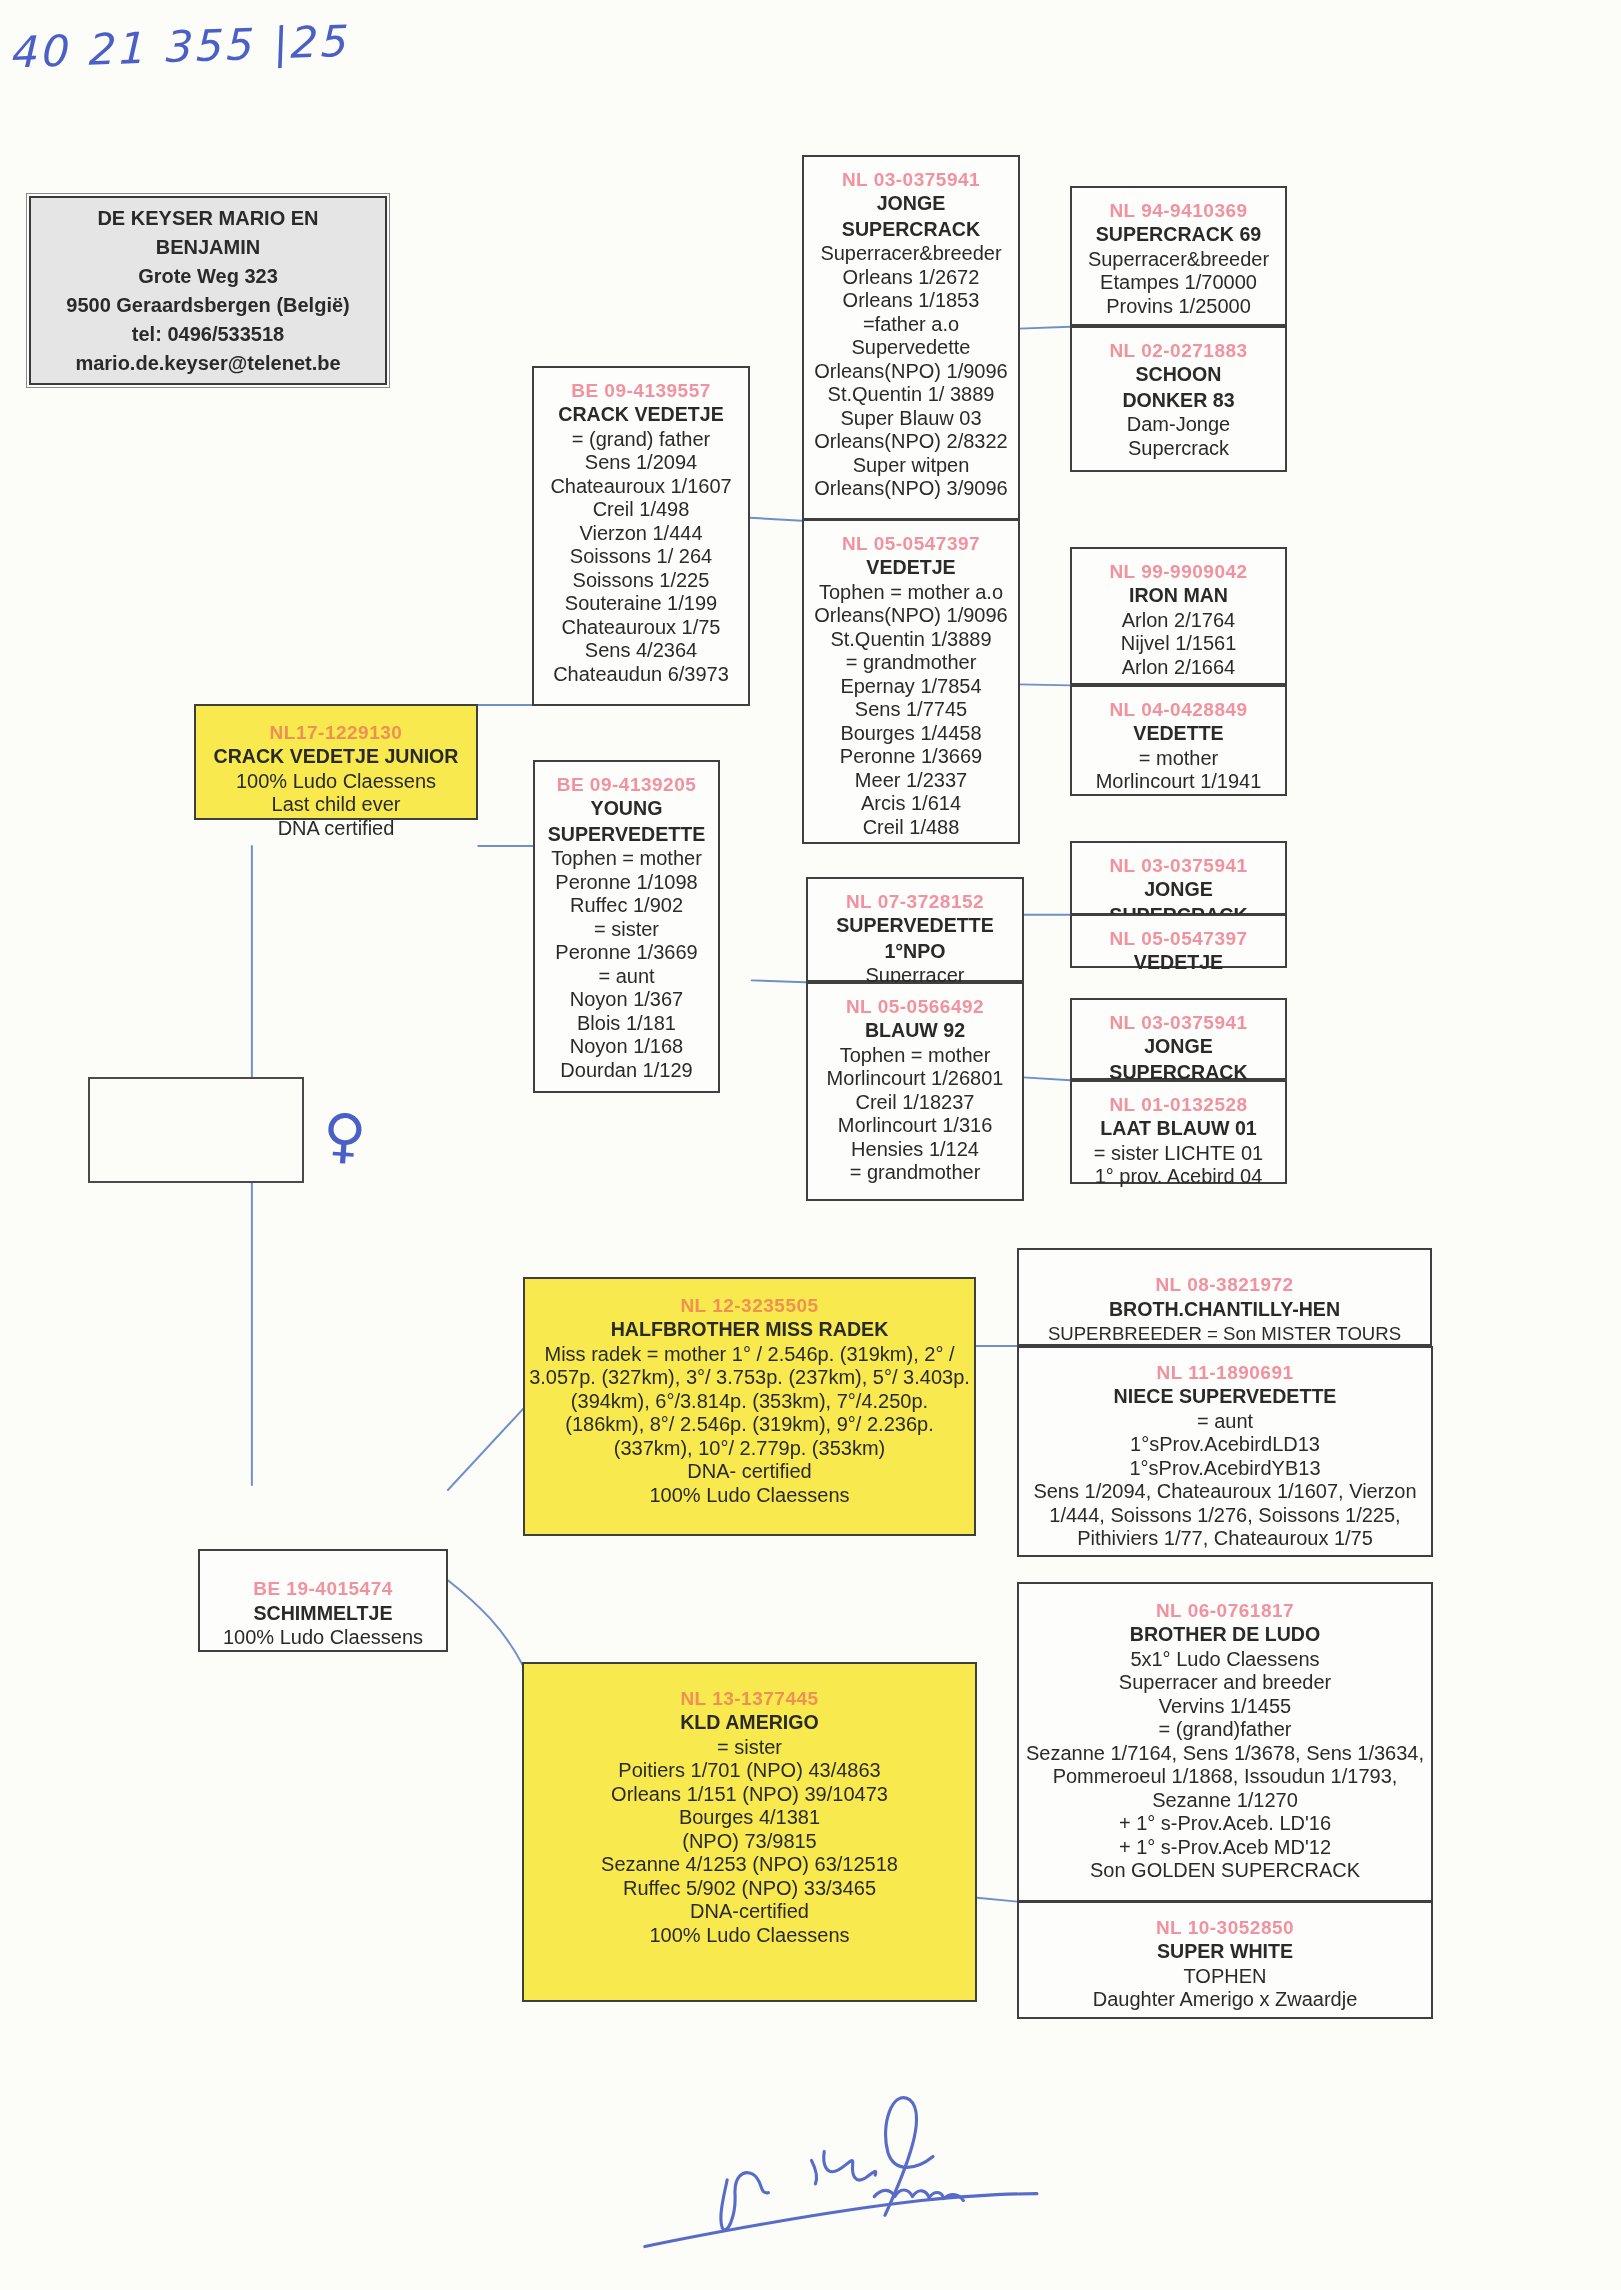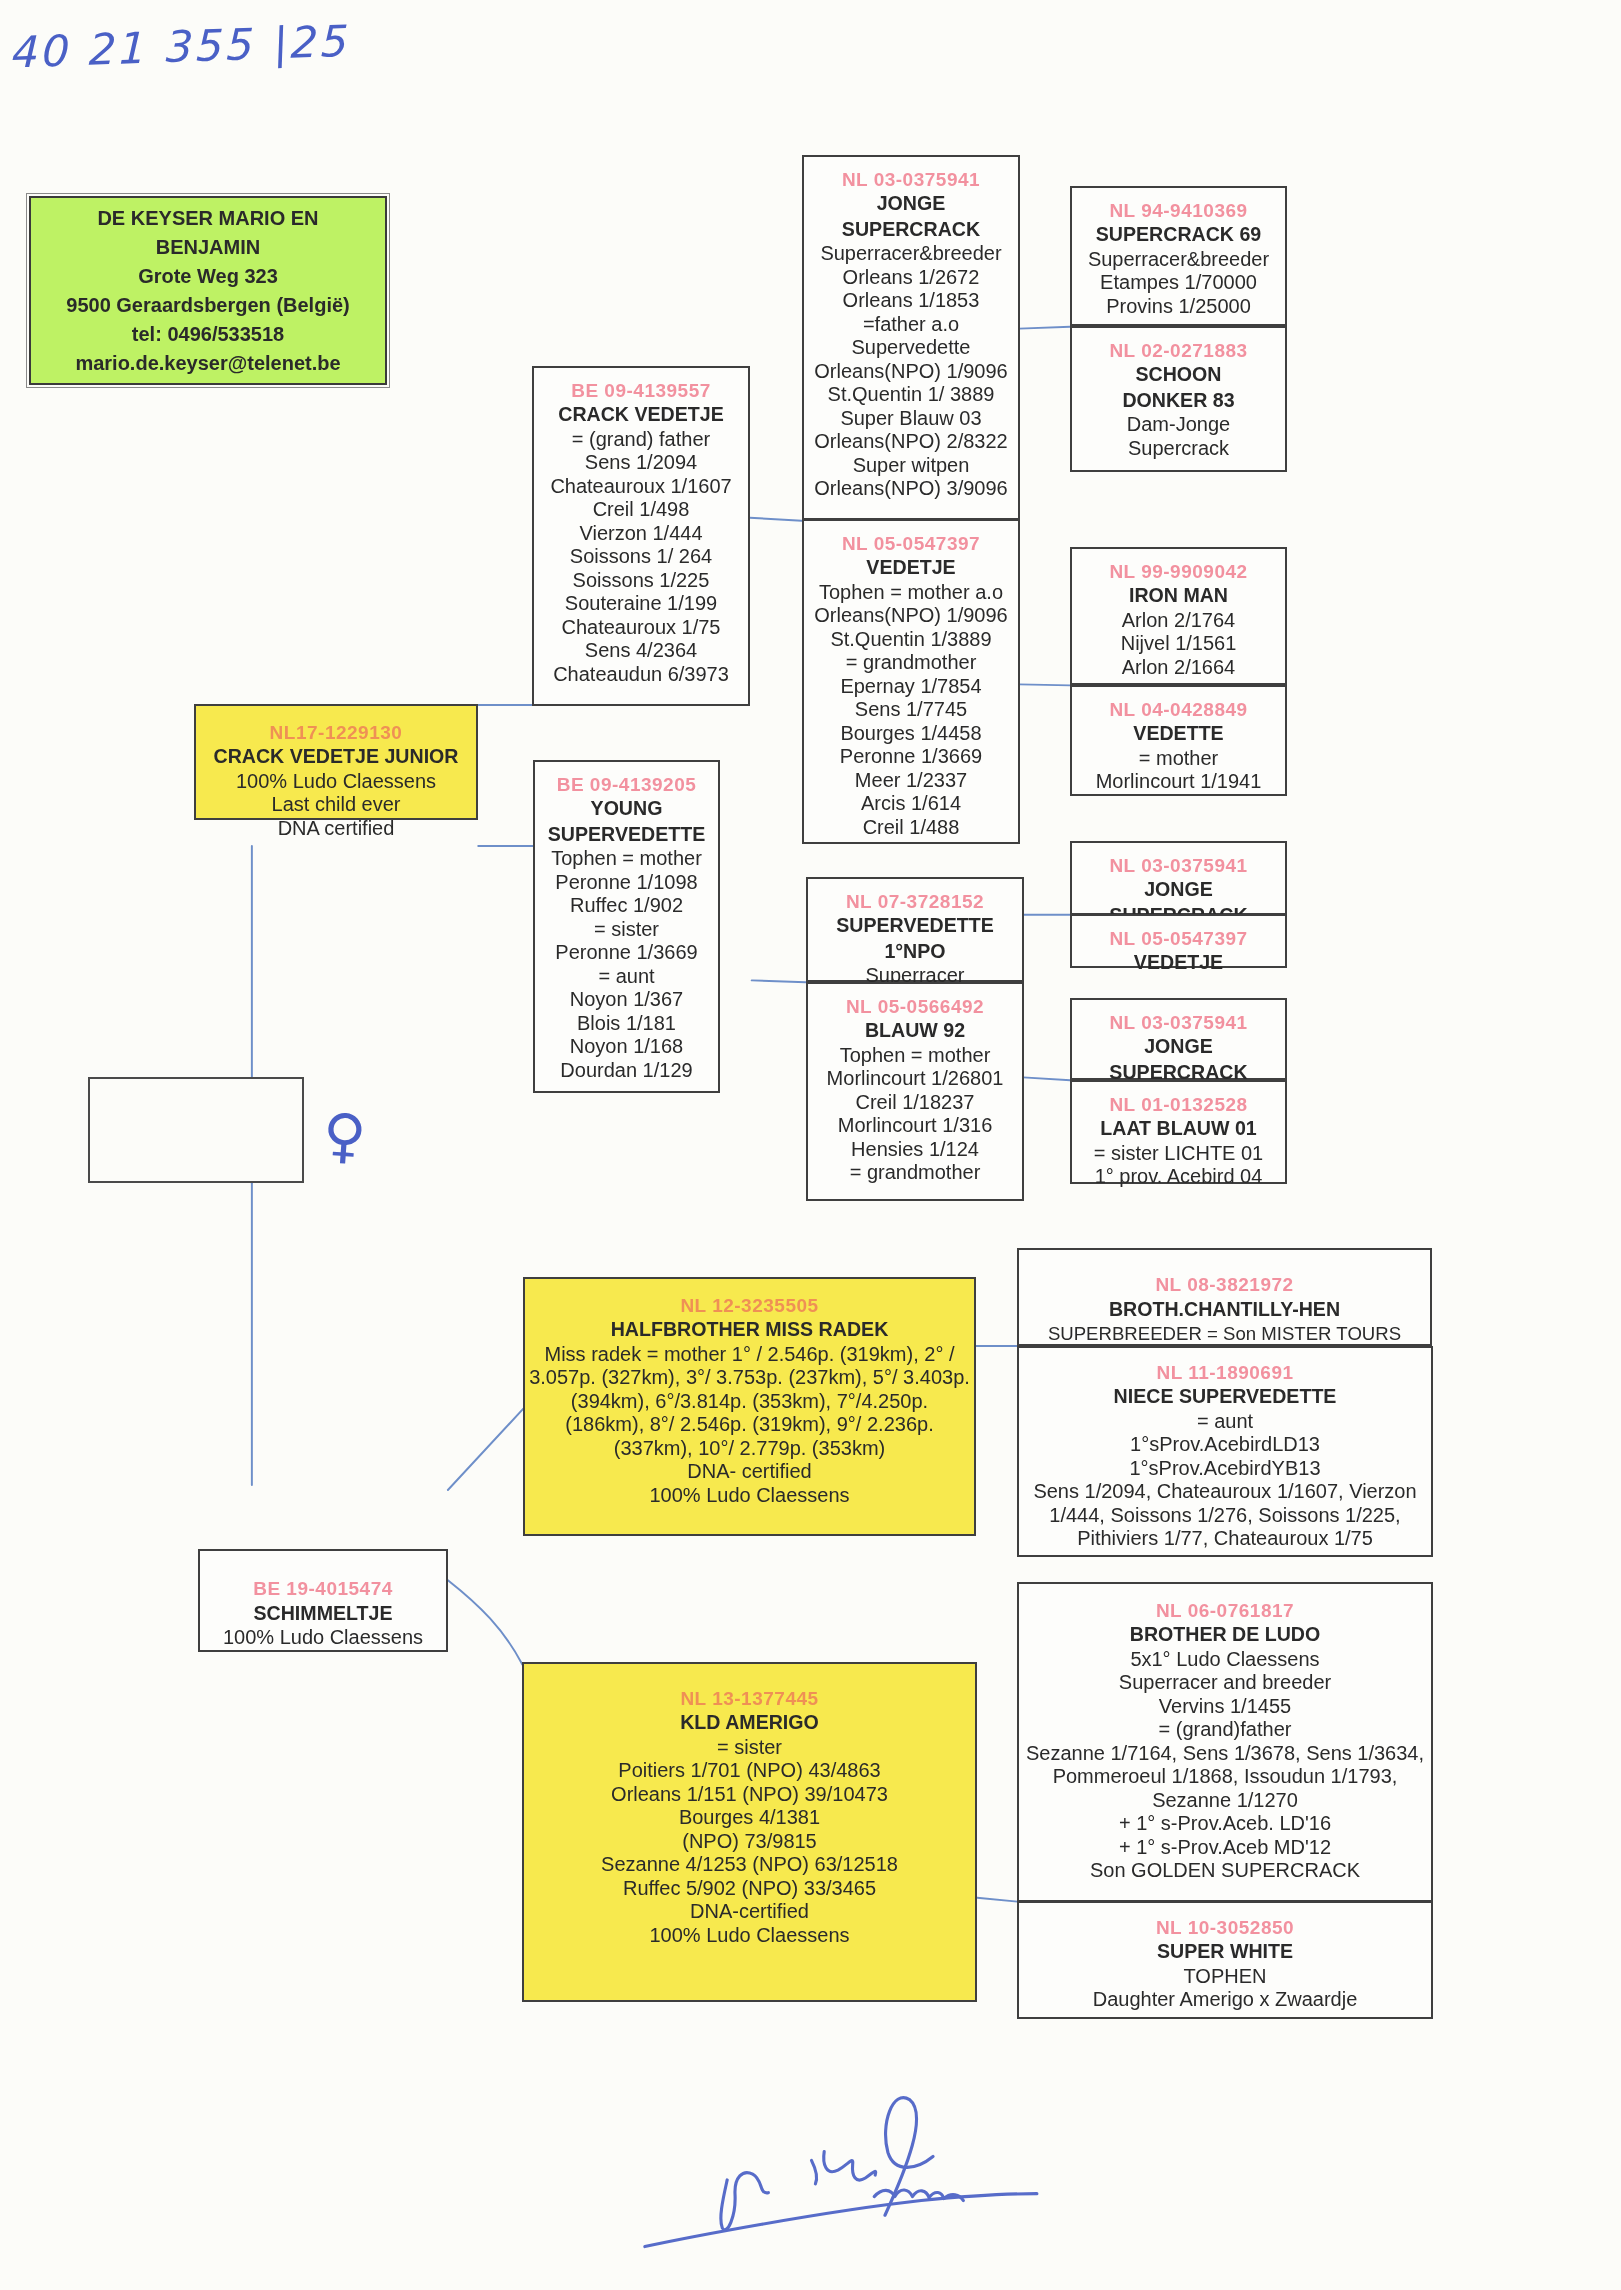--- a/index.html
+++ b/index.html
@@ -11,21 +11,21 @@
   .pbox.yellow{background:var(--yellow,#F7E94E);}
   .ring{font-weight:bold;font-size:19px;line-height:23.5px;color:var(--ringPink,#F2919F);
         letter-spacing:0.5px;white-space:nowrap;margin-top:7px;}
   .yellow .ring{color:var(--ringOrange,#EF9055);}
   .bname{font-weight:bold;font-size:19.6px;line-height:25.5px;margin:0 auto;}
   .bname.nw{max-width:172px;}
   .bname.nw2{max-width:157px;}
   .blines{font-size:20px;line-height:23.5px;}
   .blines .line{min-height:23.5px;}
   
-  #owner{position:absolute;left:29px;top:196px;width:358px;height:189px;background:#bef264;
+  #owner{position:absolute;left:29px;top:196px;width:358px;height:189px;background:#e5e5e5;
          border:2.9px solid #3a3a3a;outline:1px solid #8a8a8a;outline-offset:2px;box-sizing:border-box;
          display:flex;flex-direction:column;justify-content:center;text-align:center;
          font-weight:bold;font-size:20px;line-height:29px;}
   
   #hand-box{position:absolute;left:88px;top:1077px;width:216px;height:106px;
             border:2px solid #4a4a4a;box-sizing:border-box;background:transparent;}
   #hand-text{position:absolute;left:11.8px;top:23.5px;width:196px;
              font-family:"DejaVu Sans",sans-serif;font-style:italic;
              font-size:43px;color:var(--inkBlue,#5265C4);transform:rotate(-2deg) skewX(-4deg);
              letter-spacing:2.9px;white-space:nowrap;}

